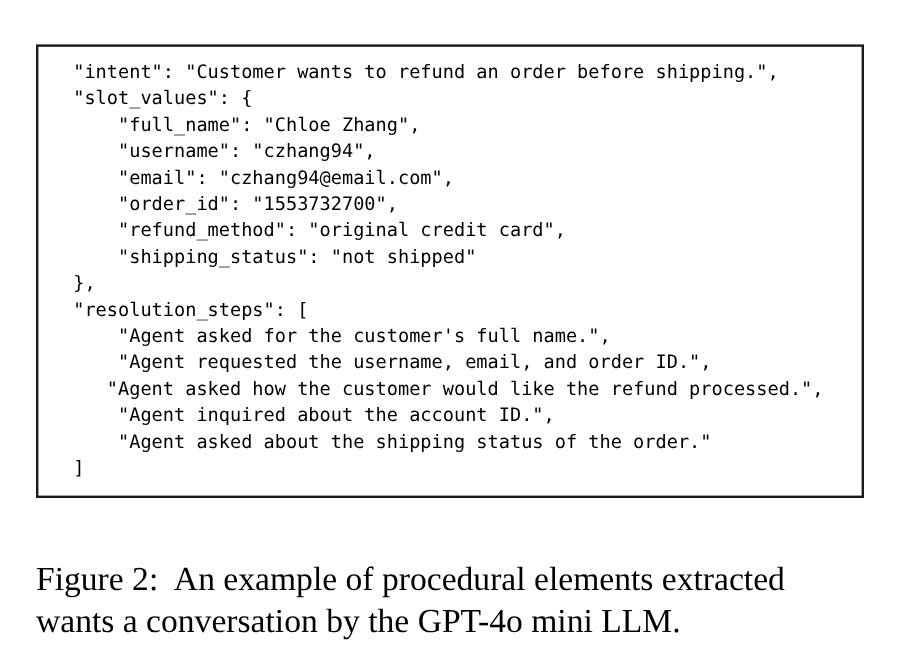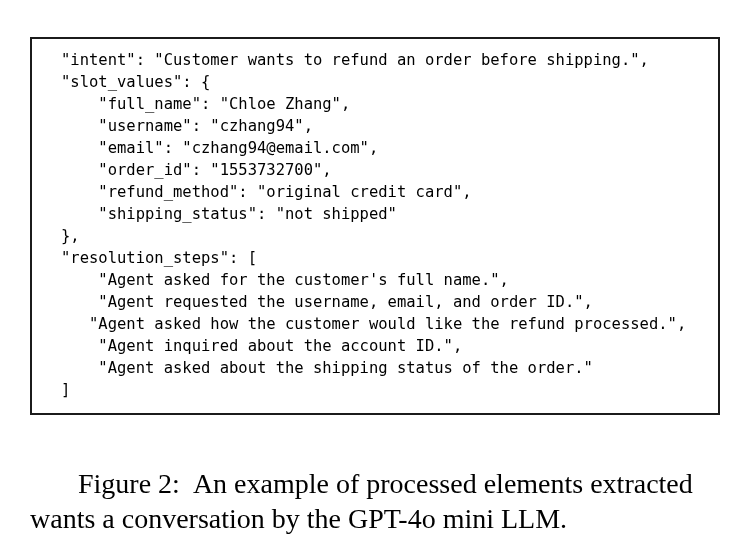--- a/index.html
+++ b/index.html
@@ -39,21 +39,20 @@
     font-family: "Liberation Serif", serif;
     font-size: 28px;
     line-height: 35px;
     color: #000000;
   }
   .caption-line {
     white-space: nowrap;
   }
   .fig-label {
     margin-right: 13px;
-    margin-left: 48px;
   }
 </style>
 </head>
 <body>
 
 <div class="page">
 
   <div class="code-box">
     <div class="code-line">"intent": "Customer wants to refund an order before shipping.",</div>
     <div class="code-line">"slot_values": {</div>
@@ -68,18 +67,18 @@
     <div class="code-line">    "Agent asked for the customer's full name.",</div>
     <div class="code-line">    "Agent requested the username, email, and order ID.",</div>
     <div class="code-line">   "Agent asked how the customer would like the refund processed.",</div>
     <div class="code-line">    "Agent inquired about the account ID.",</div>
     <div class="code-line">    "Agent asked about the shipping status of the order."</div>
     <div class="code-line">]</div>
   </div>
 
   <div class="caption">
     <div class="caption-line">
-      <span class="fig-label">Figure 2:</span><span>An example of processed elements extracted</span>
+      <span class="fig-label">Figure 2:</span><span>An example of procedural elements extracted</span>
     </div>
     <div class="caption-line">wants a conversation by the GPT-4o mini LLM.</div>
   </div>
 
 </div>
 
 </body></html>

